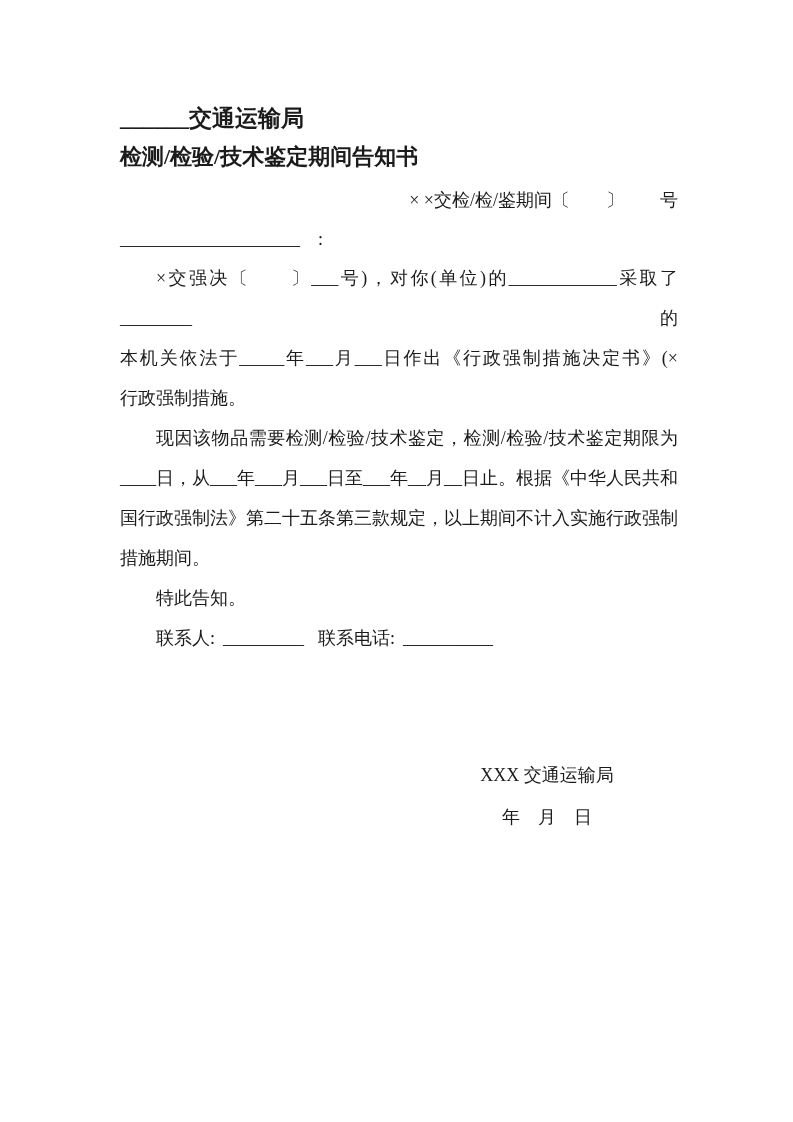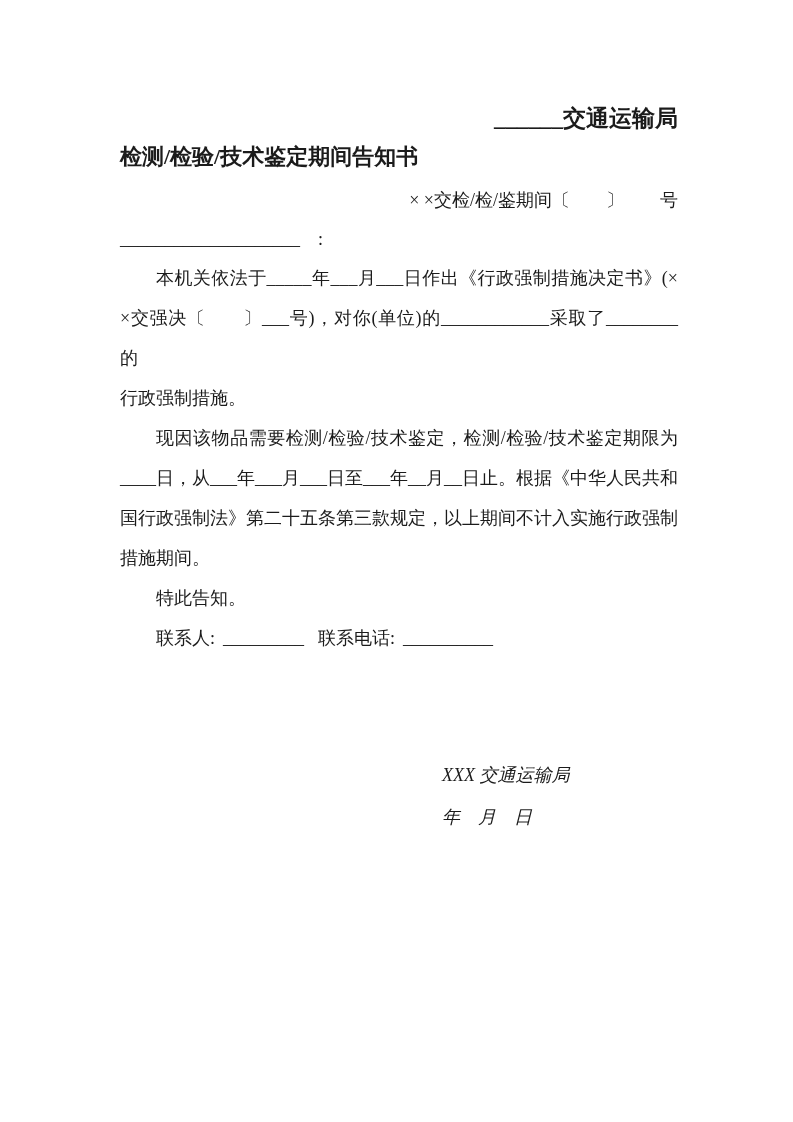--- a/index.html
+++ b/index.html
@@ -15,21 +15,21 @@
     overflow: hidden;
   }
   .page {
     box-sizing: border-box;
     width: 793px;
     height: 1122px;
     padding: 100px 115px 0 120px;
     background: #ffffff;
   }
   .title-line1 {
-    text-align: right;
+    text-align: left;
     font-weight: bold;
     font-size: 23px;
     line-height: 38px;
     white-space: pre;
   }
   .title-line2 {
     text-align: left;
     font-weight: bold;
     font-size: 22px;
     line-height: 38px;
@@ -71,22 +71,21 @@
     margin-left: 8px;
     letter-spacing: 0;
   }
   .contact .phone-label {
     margin-left: 14px;
   }
   .signature {
     margin-top: 96px;
     margin-left: 322px;
     width: 210px;
-    text-align: left;
-    font-style: italic;
+    text-align: center;
   }
   .signature .sig-line {
     font-size: 18px;
     line-height: 42px;
     white-space: pre;
   }
 </style>
 </head>
 <body>
 
@@ -94,22 +93,22 @@
 
   <div class="title-line1"><span>______</span><span>交通运输局</span></div>
 
   <div class="title-line2">检测/检验/技术鉴定期间告知书</div>
 
   <div class="doc-number">× ×交检/检/鉴期间〔　　〕　　号</div>
 
   <div class="addressee">____________________　:</div>
 
   <div class="para">
+      <div class="line fill">×交强决〔　　〕___号)，对你(单位)的____________采取了________的</div>
       <div class="line fill">本机关依法于_____年___月___日作出《行政强制措施决定书》(×</div>
-      <div class="line fill">×交强决〔　　〕___号)，对你(单位)的____________采取了________的</div>
       <div class="line">行政强制措施。</div>
     </div>
 
   <div class="para">
       <div class="line fill">现因该物品需要检测/检验/技术鉴定，检测/检验/技术鉴定期限为</div>
       <div class="line fill">____日，从___年___月___日至___年__月__日止。根据《中华人民共和</div>
       <div class="line fill">国行政强制法》第二十五条第三款规定，以上期间不计入实施行政强制</div>
       <div class="line">措施期间。</div>
     </div>
 

